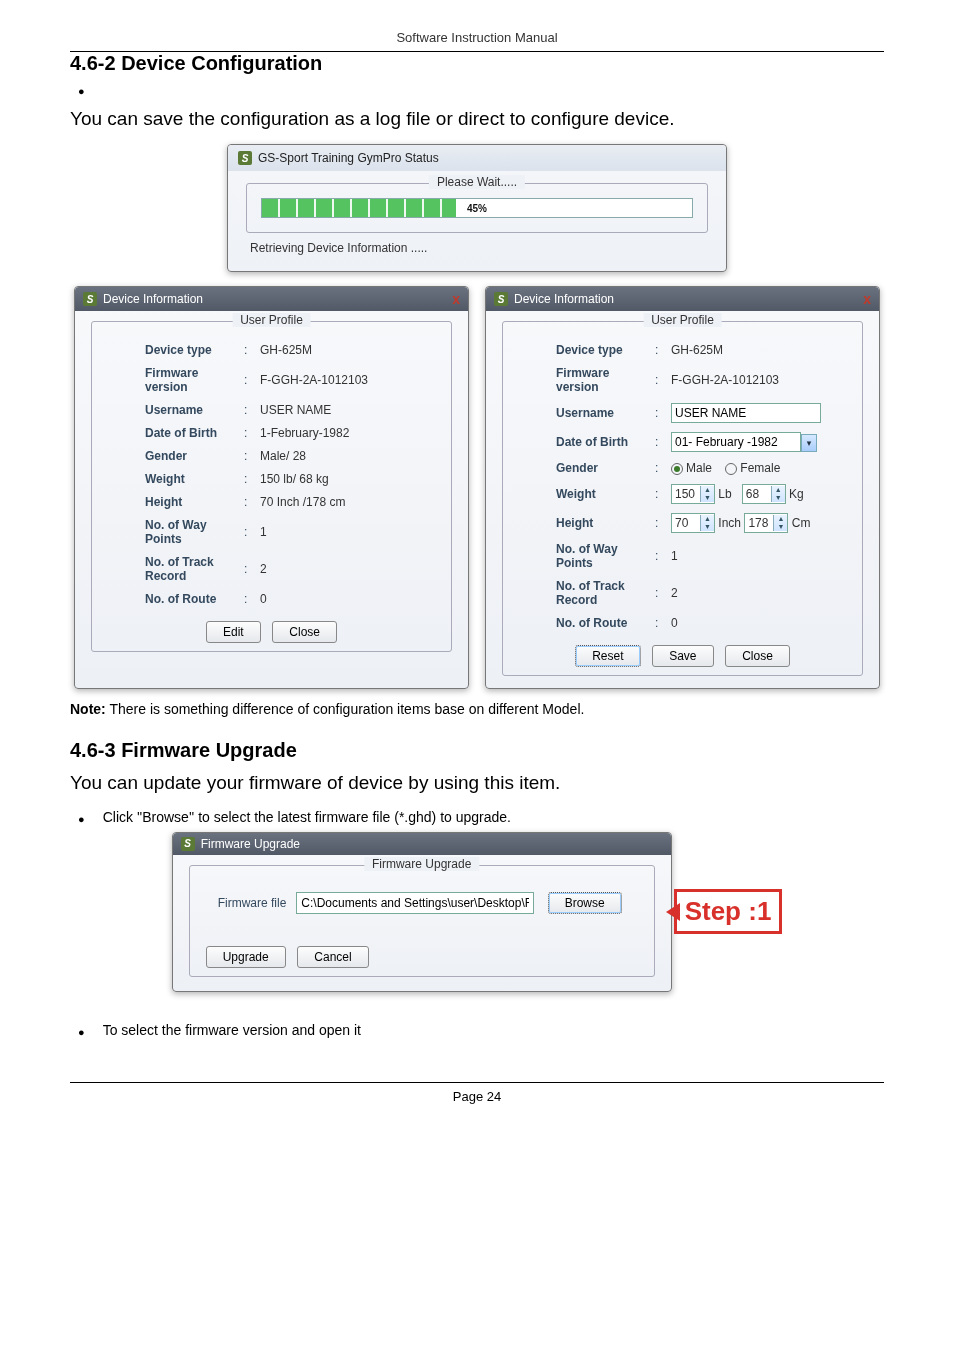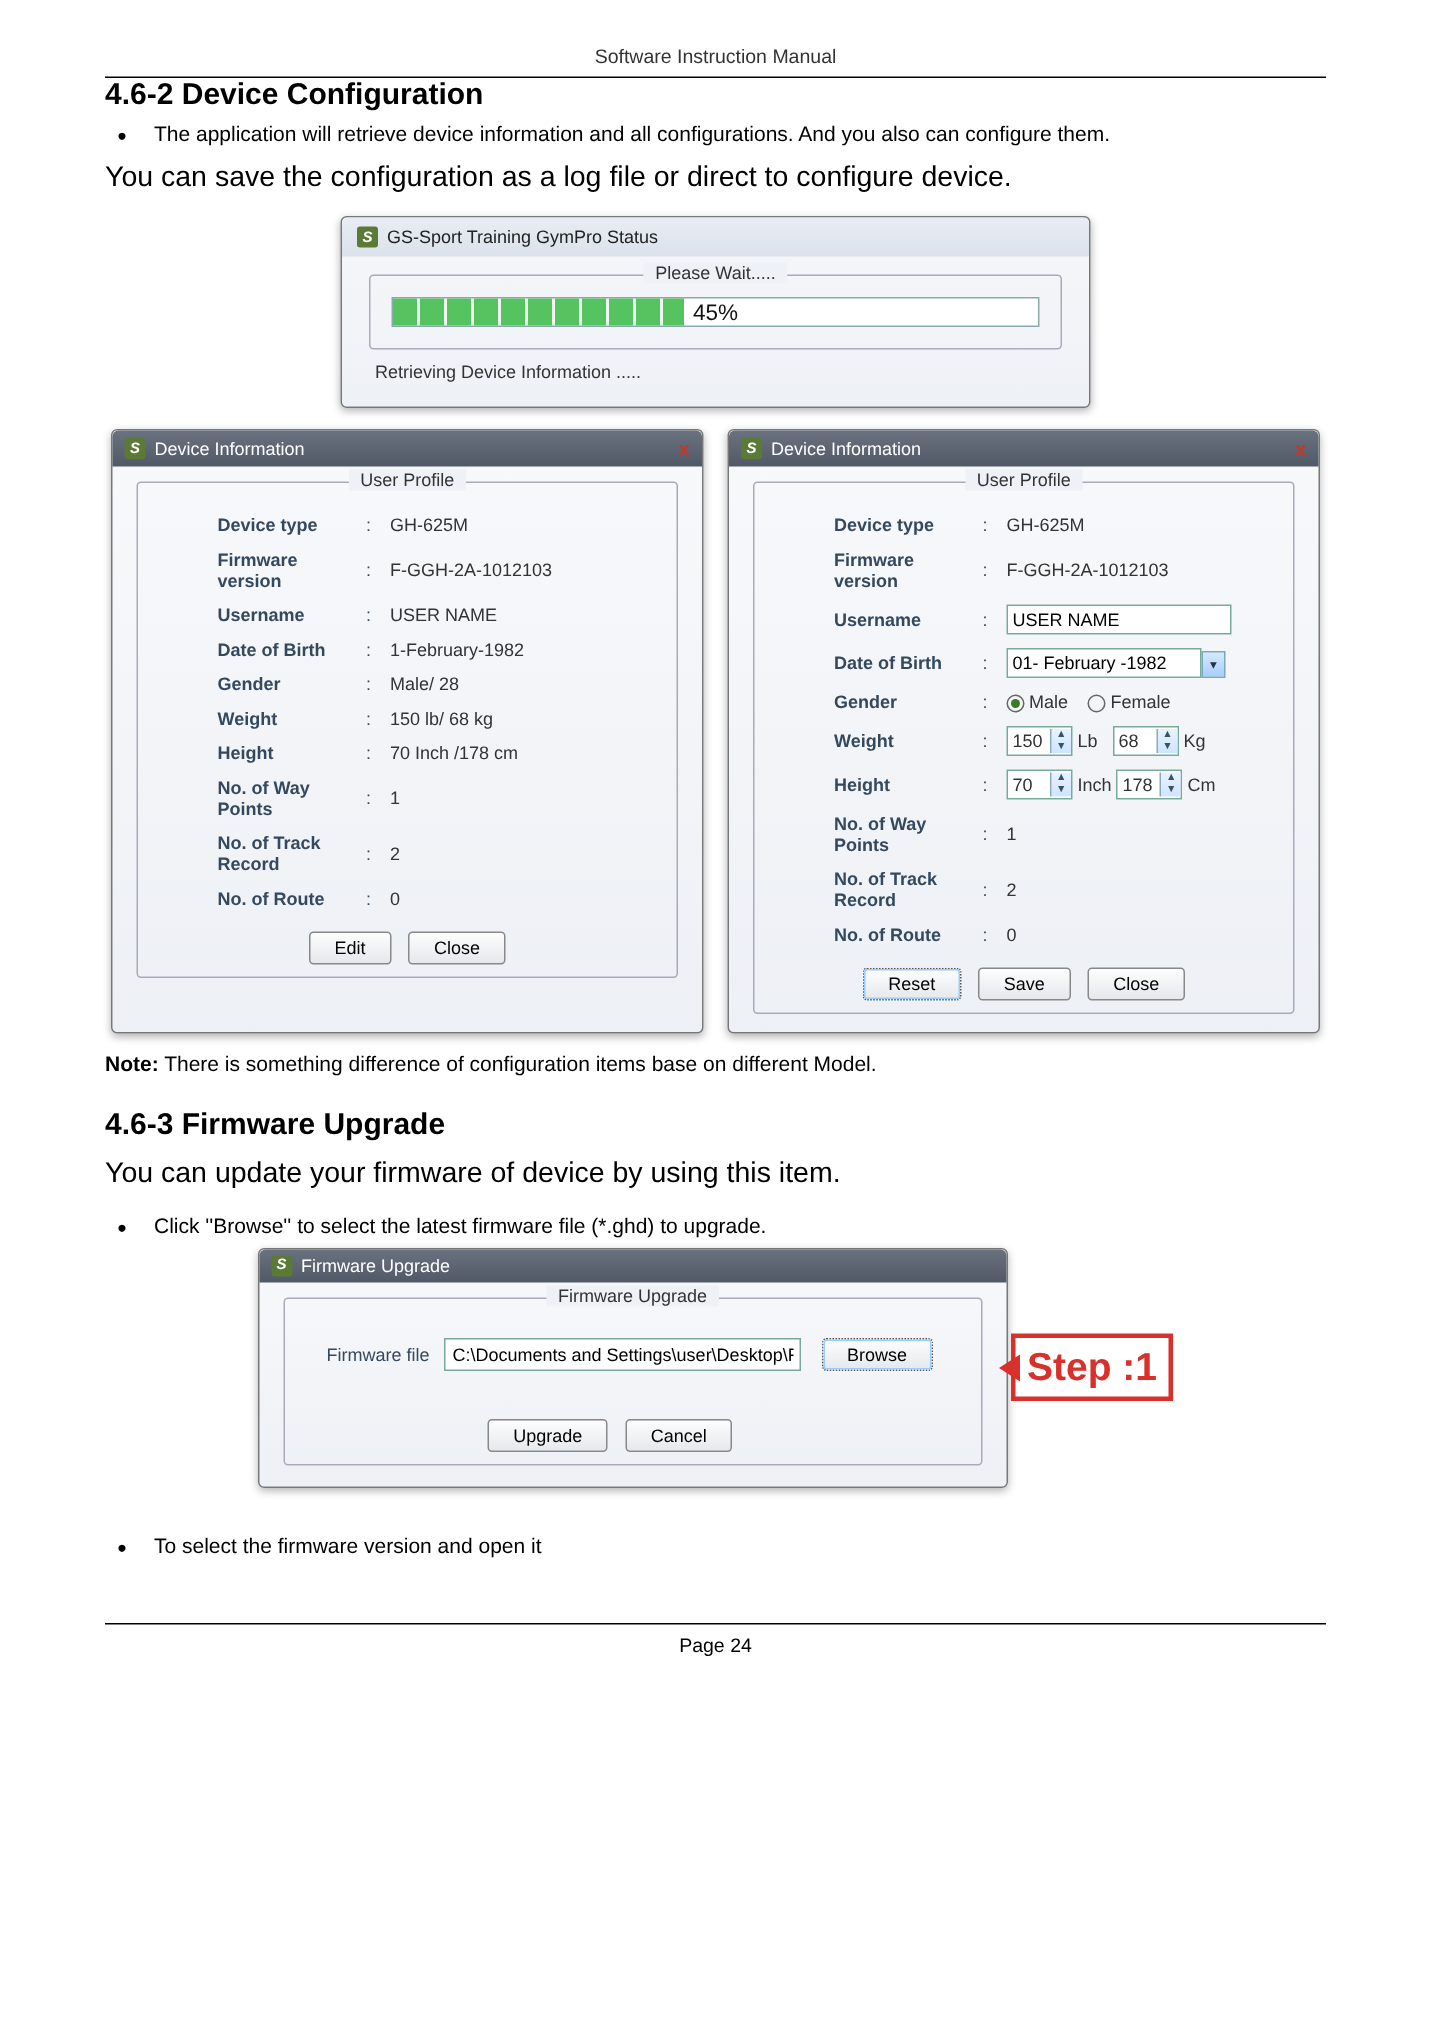--- a/index.html
+++ b/index.html
@@ -99,23 +99,24 @@
     .progress-inner {
       position: absolute;
       left: 0; top: 0; bottom: 0;
       background: repeating-linear-gradient(90deg,#55c460 0 16px,#49b85515 16px 18px);
       width: 45%;
     }
     .progress-label {
       position: absolute;
       left: 0; right: 0; top: 0; bottom: 0;
       text-align: center;
-      font-size: 15px;
+      font-size: 10px;
       line-height: 20px;
       color: #111;
+      font-weight: bold;
     }
     .status-footer {
       padding: 8px 4px 2px 4px;
       font-size: 12px;
       color: #333;
     }
 
     .dialog-row { display: flex; gap: 16px; justify-content: center; margin-bottom: 12px; }
     .di-dialog {
       width: 395px;
@@ -225,21 +226,21 @@
       width: 500px;
       border: 1px solid #777;
       background: linear-gradient(#f8f9fb,#edf0f5);
       box-shadow: 0 2px 6px rgba(0,0,0,0.3);
       border-radius: 4px;
     }
     .fw-body { padding: 10px 16px 14px 16px; }
     .fw-row { display: flex; align-items: center; gap: 10px; margin: 14px 16px; font-size: 12px; }
     .fw-label { color: #34495e; }
     .fw-input { flex: 1; border: 1px solid #7a9; background: #fff; padding: 3px 4px; font-size: 12px; }
-    .fw-btnrow { text-align: center; padding-right: 30px; margin-top: 32px; }
+    .fw-btnrow { text-align: left; padding-right: 30px; margin-top: 32px; }
     .step-callout {
       border: 3px solid #d8302a;
       color: #d8302a;
       font-weight: bold;
       font-size: 26px;
       font-family: "Arial Black", Arial, sans-serif;
       padding: 4px 8px;
       margin-left: -3px;
       position: relative;
       z-index: 2;
@@ -266,21 +267,20 @@
     }
   </style>
 </head>
 <body>
 
 <div class="header-line">Software Instruction Manual</div>
 
 <h2>4.6-2 Device Configuration</h2>
 <div class="bullet-line">
   <span class="bullet-dot">●</span>
-  <span>The application will retrieve device information and all configurations. And you also can configure them.</span>
 </div>
 <div class="para">You can save the configuration as a log file or direct to configure device.</div>
 
 <div class="status-dialog">
   <div class="status-titlebar">
     <span class="app-s">S</span>
     <span>GS-Sport Training GymPro Status</span>
   </div>
   <div class="status-body">
     <div class="pw-group">

